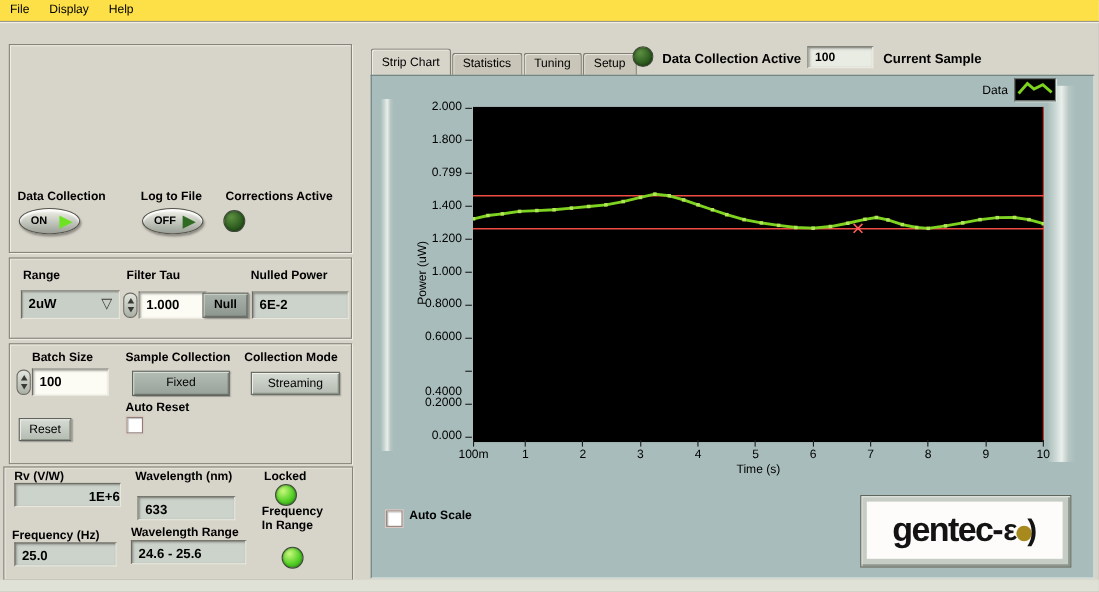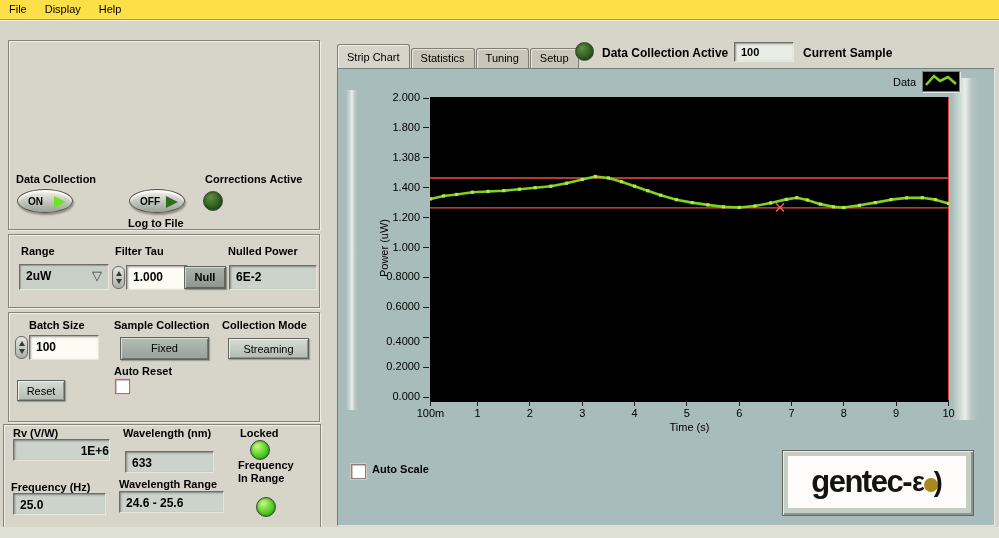--- a/index.html
+++ b/index.html
@@ -108,21 +108,21 @@
 <div id="app">
 
   <div id="menubar">
       <span class="menu-item">File</span>
       <span class="menu-item">Display</span>
       <span class="menu-item">Help</span>
     </div>
 
   <div class="box" style="left:8px;top:40px;width:310px;height:188px;">
     <span class="lbl" style="left:7px;top:132px;">Data Collection</span>
-    <span class="lbl" style="left:119px;top:132px;margin-top:44px;">Log to File</span>
+    <span class="lbl" style="left:119px;top:132px;">Log to File</span>
     <span class="lbl" style="left:196px;top:132px;">Corrections Active</span>
     <div class="toggle on" style="left:8px;top:148px;">
       <span>ON</span>
       <span class="tri"></span>
     </div>
     <div class="toggle off" style="left:120px;top:148px;">
       <span>OFF</span>
       <span class="tri"></span>
     </div>
     <div class="led off" style="left:194px;top:150px;width:18px;height:18px;"></div>
@@ -245,33 +245,33 @@
       <rect x="516.9" y="104.79750000000001" width="3.2" height="3.2" fill="#b2e658"></rect>
       <line x1="346.01919191919194" y1="106.58350000000002" x2="354.01919191919194" y2="114.58350000000002" stroke="#ff5c5c" stroke-width="1.5"></line>
       <line x1="346.01919191919194" y1="114.58350000000002" x2="354.01919191919194" y2="106.58350000000002" stroke="#ff5c5c" stroke-width="1.5"></line>
     </svg>
   <div id="chart-layer">
       <div class="ytick-dash" style="left: 423px; top: 97.5px;"></div>
       <div class="ytick" style="left: 352px; top: 91px;">2.000</div>
       <div class="ytick-dash" style="left: 423px; top: 127.4px;"></div>
       <div class="ytick" style="left: 352px; top: 120.9px;">1.800</div>
       <div class="ytick-dash" style="left: 423px; top: 157.3px;"></div>
-      <div class="ytick" style="left: 352px; top: 150.8px;">1.308</div>
+      <div class="ytick" style="left: 352px; top: 150.8px;">0.799</div>
       <div class="ytick-dash" style="left: 423px; top: 187.2px;"></div>
       <div class="ytick" style="left: 352px; top: 180.7px;">1.400</div>
       <div class="ytick-dash" style="left: 423px; top: 217.1px;"></div>
       <div class="ytick" style="left: 352px; top: 210.6px;">1.200</div>
       <div class="ytick-dash" style="left: 423px; top: 247px;"></div>
       <div class="ytick" style="left: 352px; top: 240.5px;">1.000</div>
       <div class="ytick-dash" style="left: 423px; top: 276.9px;"></div>
       <div class="ytick" style="left: 352px; top: 270.4px;">0.8000</div>
       <div class="ytick-dash" style="left: 423px; top: 306.8px;"></div>
       <div class="ytick" style="left: 352px; top: 300.3px;">0.6000</div>
       <div class="ytick-dash" style="left: 423px; top: 336.7px;"></div>
-      <div class="ytick" style="left: 352px; top: 335px; text-align: right;">0.4000</div>
+      <div class="ytick" style="left: 352px; top: 350px; text-align: right;">0.4000</div>
       <div class="ytick-dash" style="left: 423px; top: 366.6px;"></div>
       <div class="ytick" style="left: 352px; top: 360.1px;">0.2000</div>
       <div class="ytick-dash" style="left: 423px; top: 396.5px;"></div>
       <div class="ytick" style="left: 352px; top: 390px;">0.000</div>
       <div class="xtick-dash" style="left: 430px; top: 400px;"></div>
       <div class="xtick" style="left: 408.5px; top: 407px;">100m</div>
       <div class="xtick-dash" style="left: 477.091px; top: 400px;"></div>
       <div class="xtick" style="left: 455.591px; top: 407px;">1</div>
       <div class="xtick-dash" style="left: 529.414px; top: 400px;"></div>
       <div class="xtick" style="left: 507.914px; top: 407px;">2</div>

